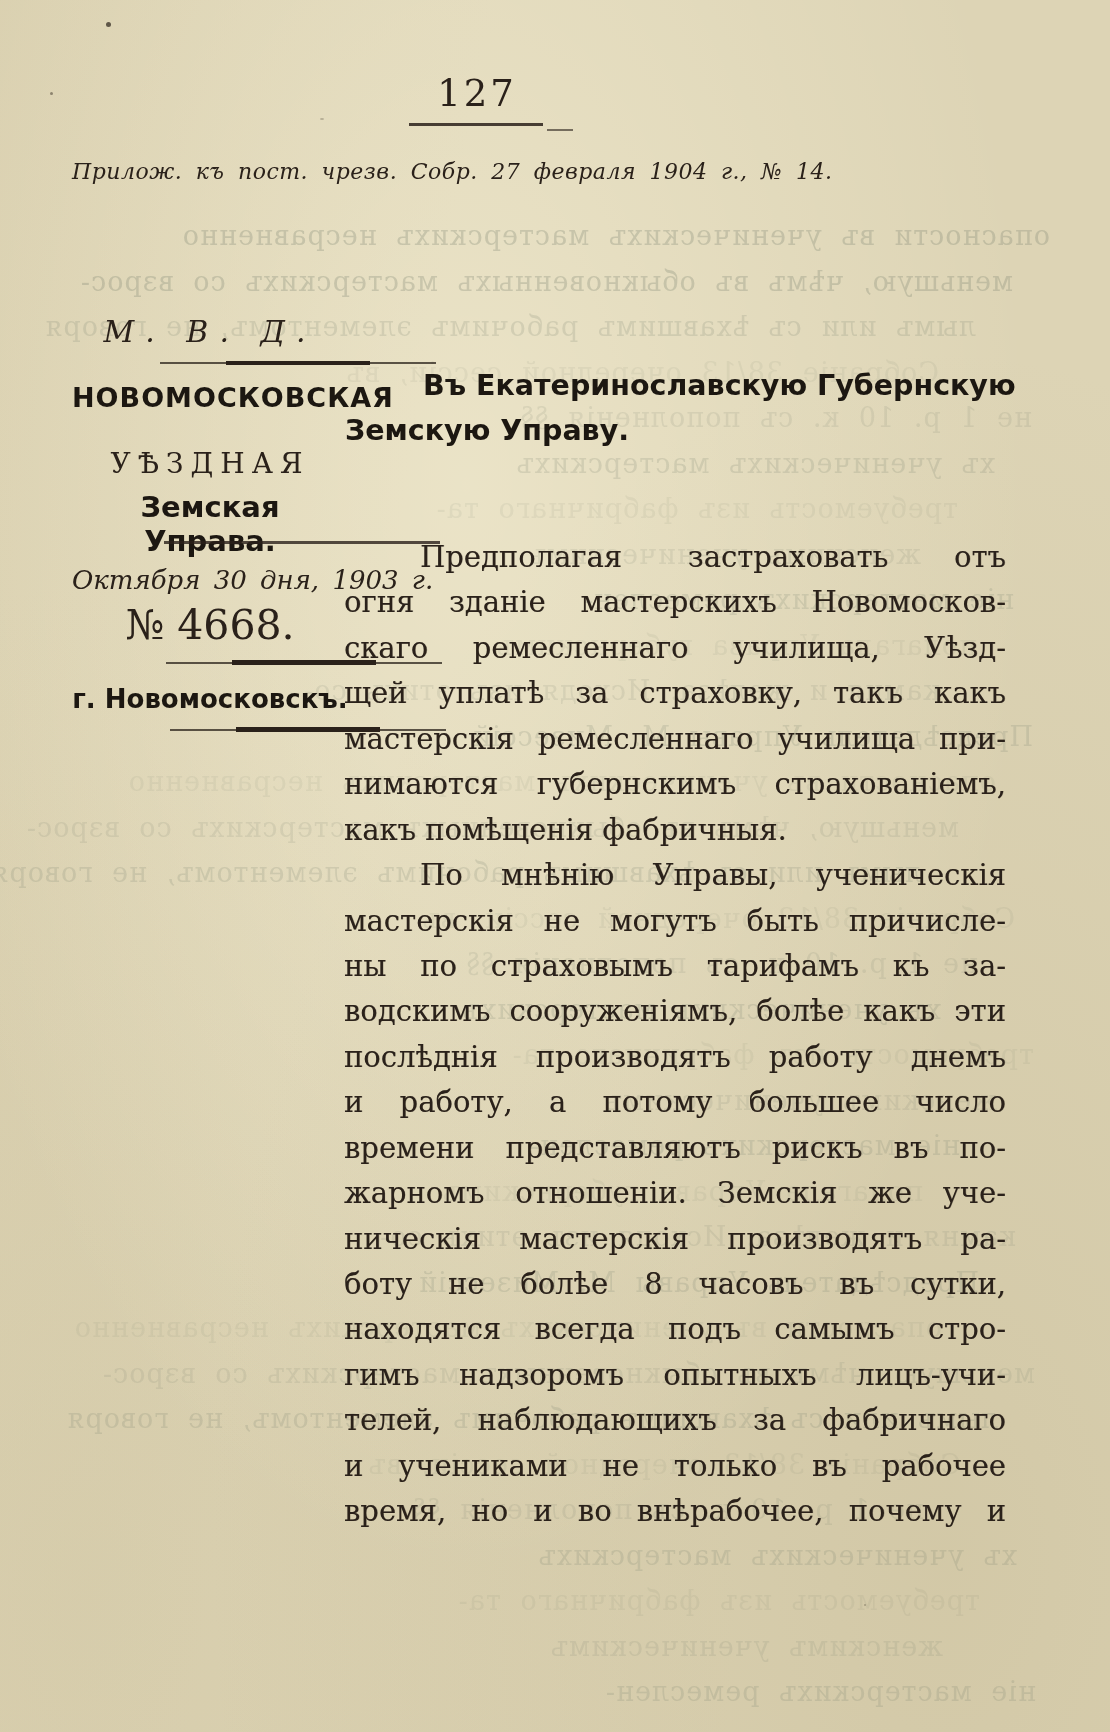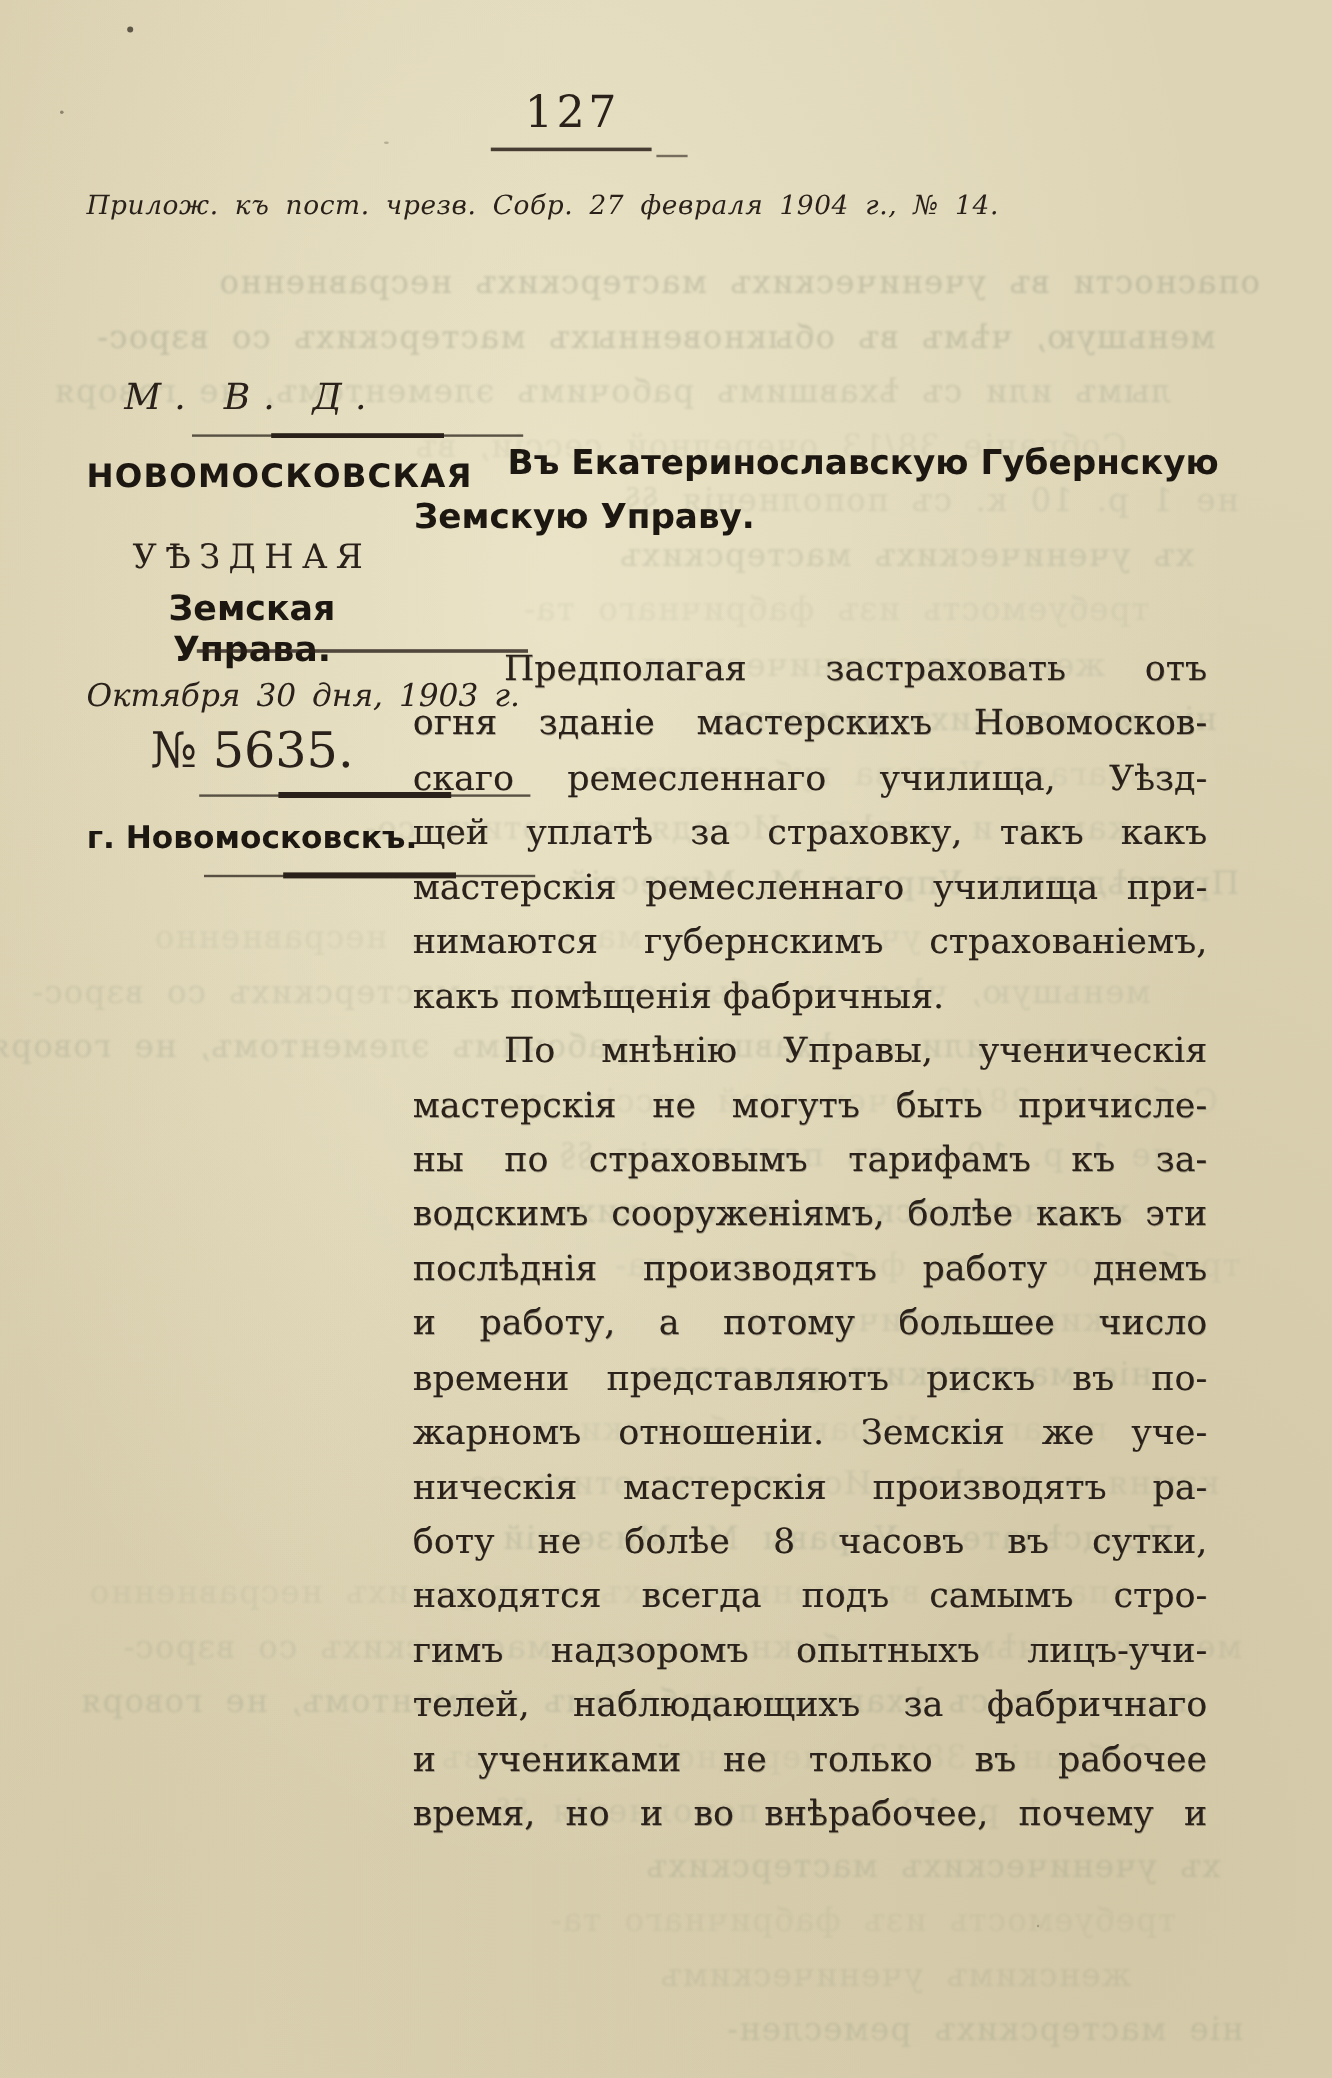--- a/index.html
+++ b/index.html
@@ -135,21 +135,21 @@
     <div id="ministry-abbr">М. В. Д.</div>
     <div id="lh-rule1" class="rule-tt">
       <span class="tt-thin"></span>
         <span class="tt-thick"></span>
     </div>
     <div id="org-name" class="sans-b">НОВОМОСКОВСКАЯ</div>
     <div id="org-type">УѢЗДНАЯ</div>
     <div id="org-body" class="sans-b">Земская Управа.</div>
     <div id="lh-rule2" class="rule-plain"></div>
     <div id="date-line" class="serif-it">Октября 30 дня, 1903 г.</div>
-    <div id="doc-number">№ 5635.</div>
+    <div id="doc-number">№ 4668.</div>
     <span id="number-dot"></span>
     <div id="lh-rule3" class="rule-tt">
       <span class="tt-thin"></span>
         <span class="tt-thick"></span>
     </div>
     <div id="city-line" class="sans-b">г. Новомосковскъ.</div>
     <div id="lh-rule4" class="rule-tt">
       <span class="tt-thin"></span>
         <span class="tt-thick"></span>
     </div>

